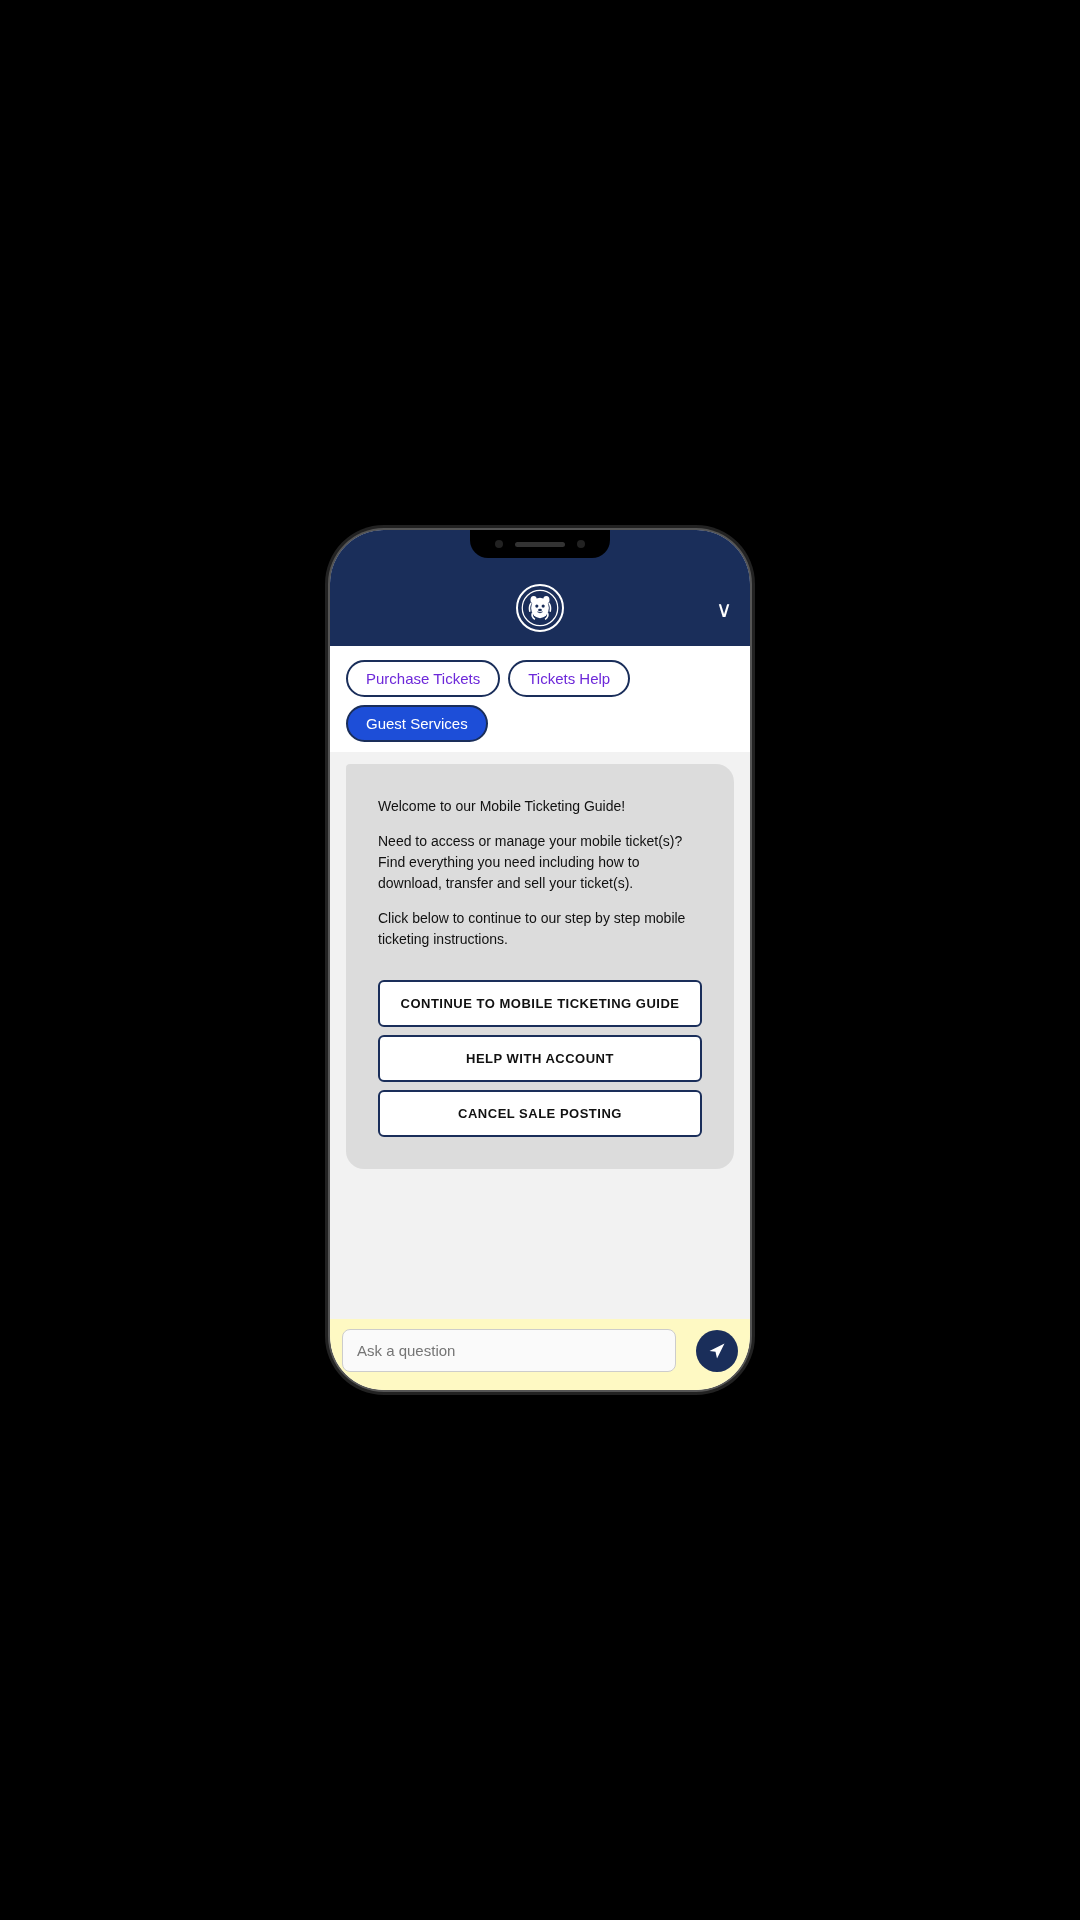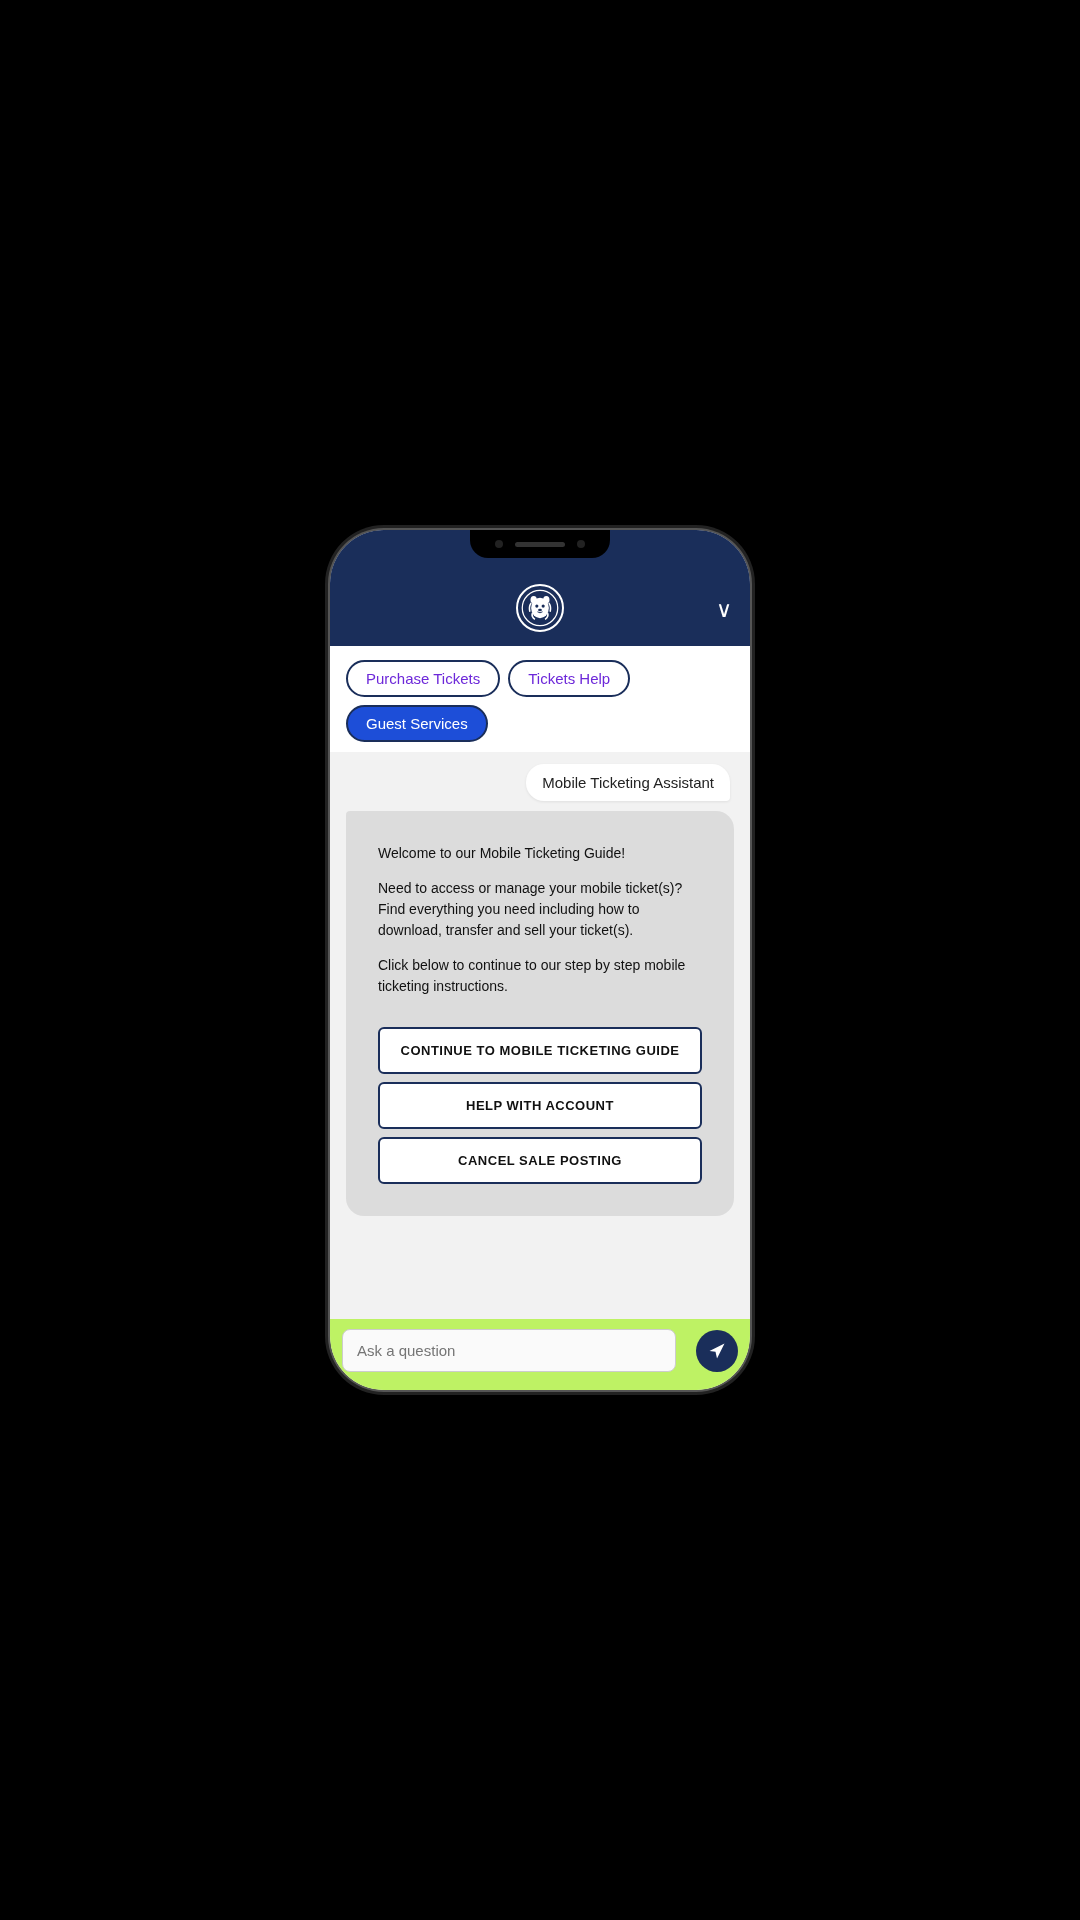--- a/index.html
+++ b/index.html
@@ -208,21 +208,21 @@
       font-weight: 700;
       letter-spacing: 0.5px;
       padding: 14px 10px;
       text-align: center;
       cursor: pointer;
       text-transform: uppercase;
     }
 
     
     .input-area {
-      background: #bef264;
+      background: #fef9c3;
       padding: 10px 12px 18px;
       display: flex;
       align-items: flex-end;
       gap: 20px;
       flex-shrink: 0;
     }
 
     .chat-input {
       flex: 1;
       border: 1.5px solid #ccc;
@@ -308,23 +308,20 @@
     </div>
 
     <div class="tabs-area">
       <button class="tab-btn">Purchase Tickets</button>
       <button class="tab-btn">Tickets Help</button>
       <button class="tab-btn active">Guest Services</button>
     </div>
 
     <div class="chat-area">
 
-      <div class="sender-label">
-        <span class="sender-name">Mobile Ticketing Assistant</span>
-      </div>
 
       <div class="bot-bubble">
         <p>Welcome to our Mobile Ticketing Guide!</p>
         <p>Need to access or manage your mobile ticket(s)? Find everything you need including how to download, transfer and sell your ticket(s).</p>
         <p>Click below to continue to our step by step mobile ticketing instructions.</p>
 
         <div class="action-buttons">
           <button class="action-btn">CONTINUE TO MOBILE TICKETING GUIDE</button>
           <button class="action-btn">HELP WITH ACCOUNT</button>
           <button class="action-btn">CANCEL SALE POSTING</button>

